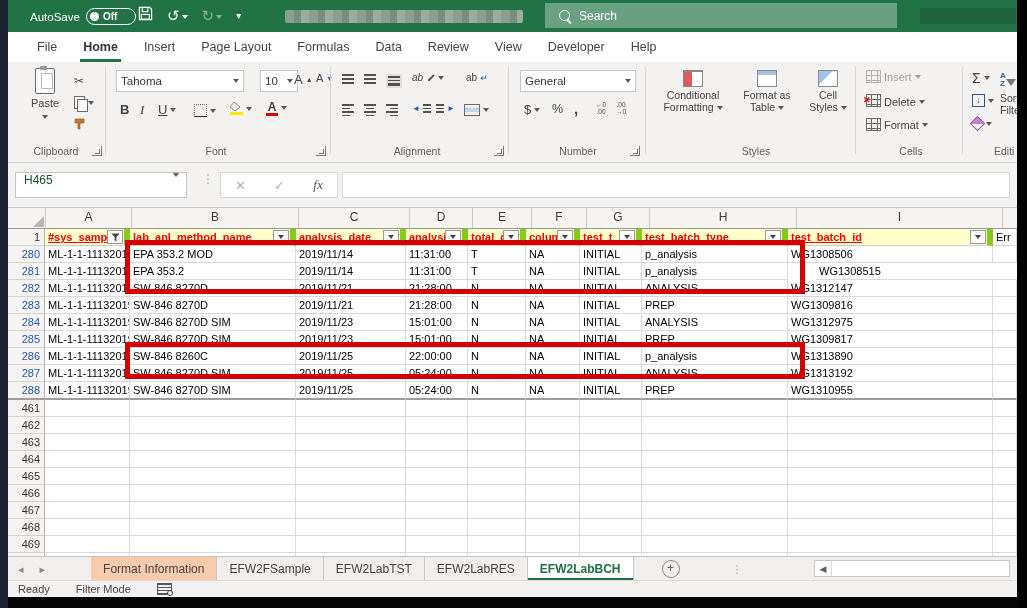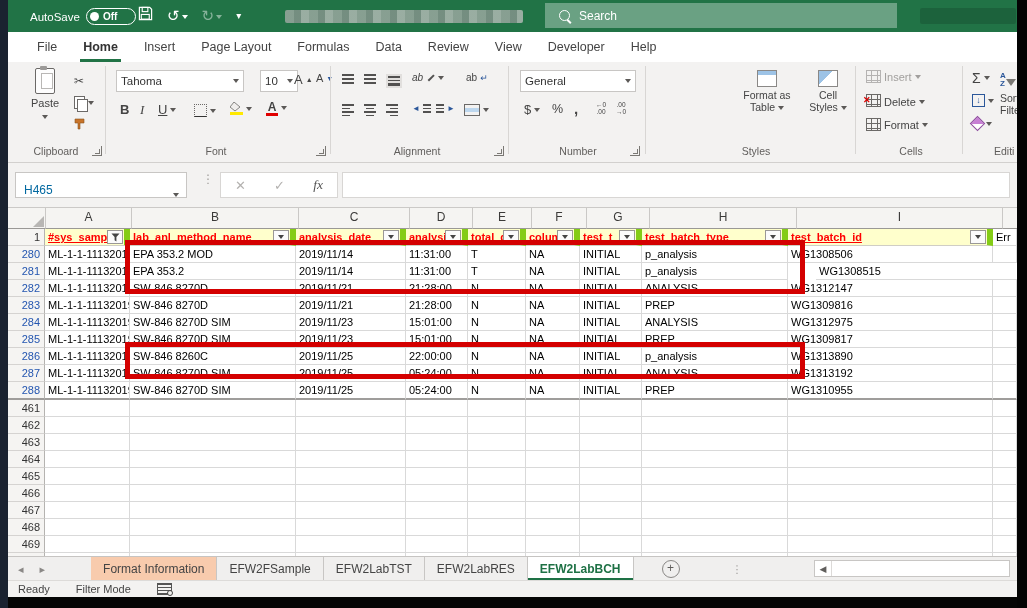--- a/index.html
+++ b/index.html
@@ -57,21 +57,21 @@
   .decsm{font-size:6.5px;line-height:6.5px;text-align:center;color:#444;}
   .eraser{display:inline-block;width:9px;height:9px;transform:rotate(45deg);border:1px solid #8e4d9e;background:linear-gradient(135deg,#c77fd4 50%,#fff 50%);}
   .sumsig{font-size:14px;color:#444;}
   .fillico{display:inline-block;width:11px;height:11px;border:1px solid #2b579a;color:#2b579a;font-size:9px;line-height:11px;text-align:center;}
   .azico{display:inline-block;font-size:8px;font-weight:bold;line-height:8px;color:#2b579a;}
   .funnel-sm{display:inline-block;width:0;height:0;border-left:5px solid transparent;border-right:5px solid transparent;border-top:7px solid #7a7874;}
 
   
   .fbar{top:163px;height:44px;background:#f3f2f1;border-bottom:1px solid #cbc9c7;z-index:8;}
   .namebox{position:absolute;left:7px;top:9px;width:172px;height:26px;background:#fff;border:1px solid #c8c6c4;
-           font-size:12px;color:#0369a1;display:flex;align-items:flex-end;padding-left:8px;box-sizing:border-box;}
+           font-size:12px;color:#14532d;display:flex;align-items:flex-start;padding-left:8px;box-sizing:border-box;}
   .namebox .chv{position:absolute;right:7px;}
   .nbdots{position:absolute;left:194px;top:13px;color:#a19f9d;font-size:12px;letter-spacing:0;line-height:6px;}
   .fxbtns{position:absolute;left:212px;top:9px;width:118px;height:26px;background:#fff;border:1px solid #d8d6d4;
           display:flex;align-items:center;justify-content:space-around;box-sizing:border-box;}
   .fxbtns .x,.fxbtns .ck{color:#b3b1af;font-size:13px;}
   .fxbtns .fx{font-family:"Liberation Serif",serif;font-style:italic;font-size:13.5px;color:#555;}
   .finput{position:absolute;left:334px;top:9px;width:668px;height:26px;background:#fff;border:1px solid #d8d6d4;box-sizing:border-box;}
 
   
   .grid{top:207px;height:349px;background:#fff;overflow:hidden;z-index:1;}
@@ -322,20 +322,25 @@
     <div class="minirow" style="left:588px;top:40px;">
         <span class="decsm">←0<br>.00</span>
       </div>
     <div class="minirow" style="left:608px;top:40px;">
         <span class="decsm">.00<br>→0</span>
       </div>
     <div class="glabel" style="left:512px;width:116px;">Number</div>
     <div class="launch" style="left:622px;"></div>
     <div class="gsep" style="left:637px;"></div>
 
+    <div class="bigbtn" style="left:650px;top:8px;width:70px;font-size:10.5px;">
+      <span style="display:inline-block;width:18px;height:15px;border:1px solid #8a8886;background:linear-gradient(90deg,#e05a5a 8px,#fff 8px);box-shadow:inset 0 7px 0 -6px #8a8886;"></span>
+      <div>Conditional</div>
+      <div><span>Formatting </span><span class="chv"></span></div>
+    </div>
     <div class="bigbtn" style="left:726px;top:8px;width:66px;font-size:10.5px;">
       <span style="display:inline-block;width:18px;height:15px;border:1px solid #8a8886;background:linear-gradient(#9dc3e6 4px,#fff 4px);"></span>
       <div>Format as</div>
       <div><span>Table </span><span class="chv"></span></div>
     </div>
     <div class="bigbtn" style="left:796px;top:8px;width:48px;font-size:10.5px;">
       <span style="display:inline-block;width:18px;height:15px;border:1px solid #8a8886;background:linear-gradient(135deg,#9dc3e6 40%,#fff 40%);"></span>
       <div>Cell</div>
       <div><span>Styles </span><span class="chv"></span></div>
     </div>

